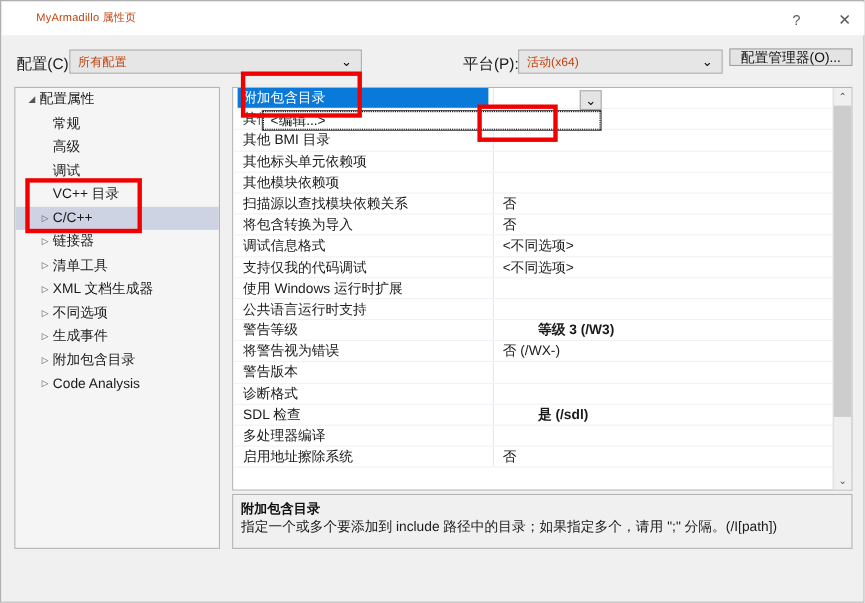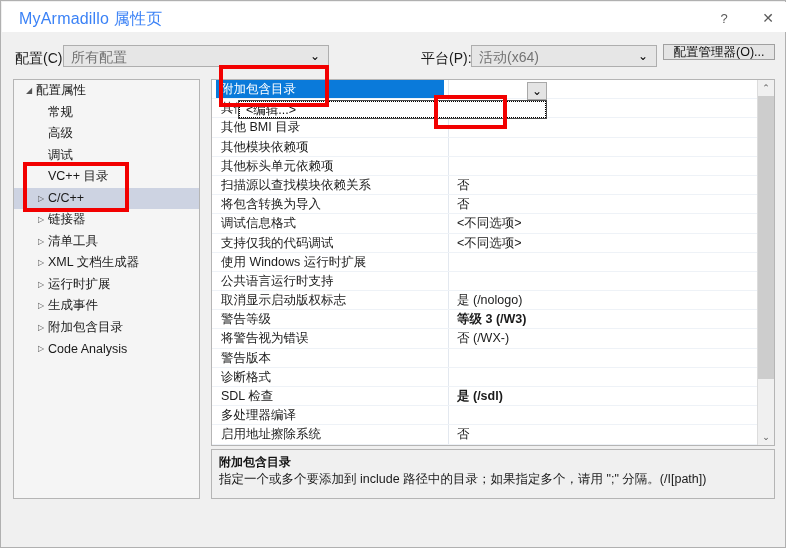--- a/index.html
+++ b/index.html
@@ -17,22 +17,22 @@
     background:#f0f0f0;
     border:1px solid #b0b0b0;
     box-sizing:border-box;
   }
   
   #titlebar{
     position:absolute;left:1px;top:1px;width:784px;height:30px;
     background:#ffffff;
   }
   #title-text{
-    position:absolute;left:17px;top:7px;
-    font-size:16px;color:#3b82f6;letter-spacing:0.2px;
+    position:absolute;left:31px;top:7px;
+    font-size:10px;color:#c2410c;letter-spacing:0.2px;
     white-space:nowrap;
   }
   .winbtn{
     position:absolute;top:1px;height:30px;width:44px;
     display:flex;align-items:center;justify-content:center;
     color:#5a5a5a;font-size:13px;
     cursor:default;
   }
   #help-btn{left:700px;}
   #close-btn{left:744px;font-size:14px;}
@@ -43,21 +43,21 @@
   }
   #cfg-label{left:14px;top:49px;}
   #plat-label{left:420px;top:49px;}
   .combo{
     position:absolute;height:22px;
     background:#e6e6e6;
     border:1px solid #aeaeae;
     box-sizing:border-box;
   }
   .combo .cval{
-    position:absolute;left:7px;top:3px;font-size:14px;color:#737373;
+    position:absolute;left:7px;top:3px;font-size:11px;color:#c2410c;
     white-space:nowrap;
   }
   .combo .carrow{
     position:absolute;right:6px;top:0;height:20px;width:14px;
     display:flex;align-items:center;justify-content:center;
   }
   #cfg-combo{left:62px;top:44px;width:266px;}
   #plat-combo{left:470px;top:44px;width:186px;}
   #cfgmgr-btn{
     position:absolute;left:662px;top:43px;width:112px;height:16px;
@@ -102,21 +102,21 @@
     box-sizing:border-box;
   }
   .pname{
     position:absolute;left:9px;top:1px;
     font-size:12.5px;color:#1a1a1a;white-space:nowrap;
   }
   .pval{
     position:absolute;left:245px;top:1px;
     font-size:12.5px;color:#1a1a1a;white-space:nowrap;
   }
-  .pval.bold{font-weight:bold;}
+  .pval.bold{font-weight:bold;margin-left:32px;}
   .prow .splitline{
     position:absolute;left:236px;top:0;width:1px;height:100%;
     background:#e3e8ef;
   }
   .prow.sel .pname{
     background:#0a7ada;color:#ffffff;padding:0 5px;left:4px;top:1px;
   }
   .prow.sel{background:transparent;}
   .prow.sel .selbar{
     position:absolute;left:4px;top:0px;height:18px;width:228px;
@@ -267,21 +267,21 @@
         <span class="tree-label">清单工具</span>
       </div>
       <div class="tree-row">
         <span style="display: inline-block; width: 20px;"></span>
         <span class="tw">▷</span>
         <span class="tree-label">XML 文档生成器</span>
       </div>
       <div class="tree-row">
         <span style="display: inline-block; width: 20px;"></span>
         <span class="tw">▷</span>
-        <span class="tree-label">运行时扩展</span>
+        <span class="tree-label">不同选项</span>
       </div>
       <div class="tree-row">
         <span style="display: inline-block; width: 20px;"></span>
         <span class="tw">▷</span>
         <span class="tree-label">生成事件</span>
       </div>
       <div class="tree-row">
         <span style="display: inline-block; width: 20px;"></span>
         <span class="tw">▷</span>
         <span class="tree-label">附加包含目录</span>
@@ -306,26 +306,26 @@
           <div class="pname">其他 #using 指令</div>
           <div class="pval">&lt;编辑...&gt;</div>
         </div>
         <div class="prow">
           <div class="splitline"></div>
           <div class="pname">其他 BMI 目录</div>
           <div class="pval"></div>
         </div>
         <div class="prow">
           <div class="splitline"></div>
+          <div class="pname">其他标头单元依赖项</div>
+          <div class="pval"></div>
+        </div>
+        <div class="prow">
+          <div class="splitline"></div>
           <div class="pname">其他模块依赖项</div>
-          <div class="pval"></div>
-        </div>
-        <div class="prow">
-          <div class="splitline"></div>
-          <div class="pname">其他标头单元依赖项</div>
           <div class="pval"></div>
         </div>
         <div class="prow">
           <div class="splitline"></div>
           <div class="pname">扫描源以查找模块依赖关系</div>
           <div class="pval">否</div>
         </div>
         <div class="prow">
           <div class="splitline"></div>
           <div class="pname">将包含转换为导入</div>
@@ -343,25 +343,20 @@
         </div>
         <div class="prow">
           <div class="splitline"></div>
           <div class="pname">使用 Windows 运行时扩展</div>
           <div class="pval"></div>
         </div>
         <div class="prow">
           <div class="splitline"></div>
           <div class="pname">公共语言运行时支持</div>
           <div class="pval"></div>
-        </div>
-        <div class="prow">
-          <div class="splitline"></div>
-          <div class="pname">取消显示启动版权标志</div>
-          <div class="pval">是 (/nologo)</div>
         </div>
         <div class="prow">
           <div class="splitline"></div>
           <div class="pname">警告等级</div>
           <div class="pval bold">等级 3 (/W3)</div>
         </div>
         <div class="prow">
           <div class="splitline"></div>
           <div class="pname">将警告视为错误</div>
           <div class="pval">否 (/WX-)</div>

